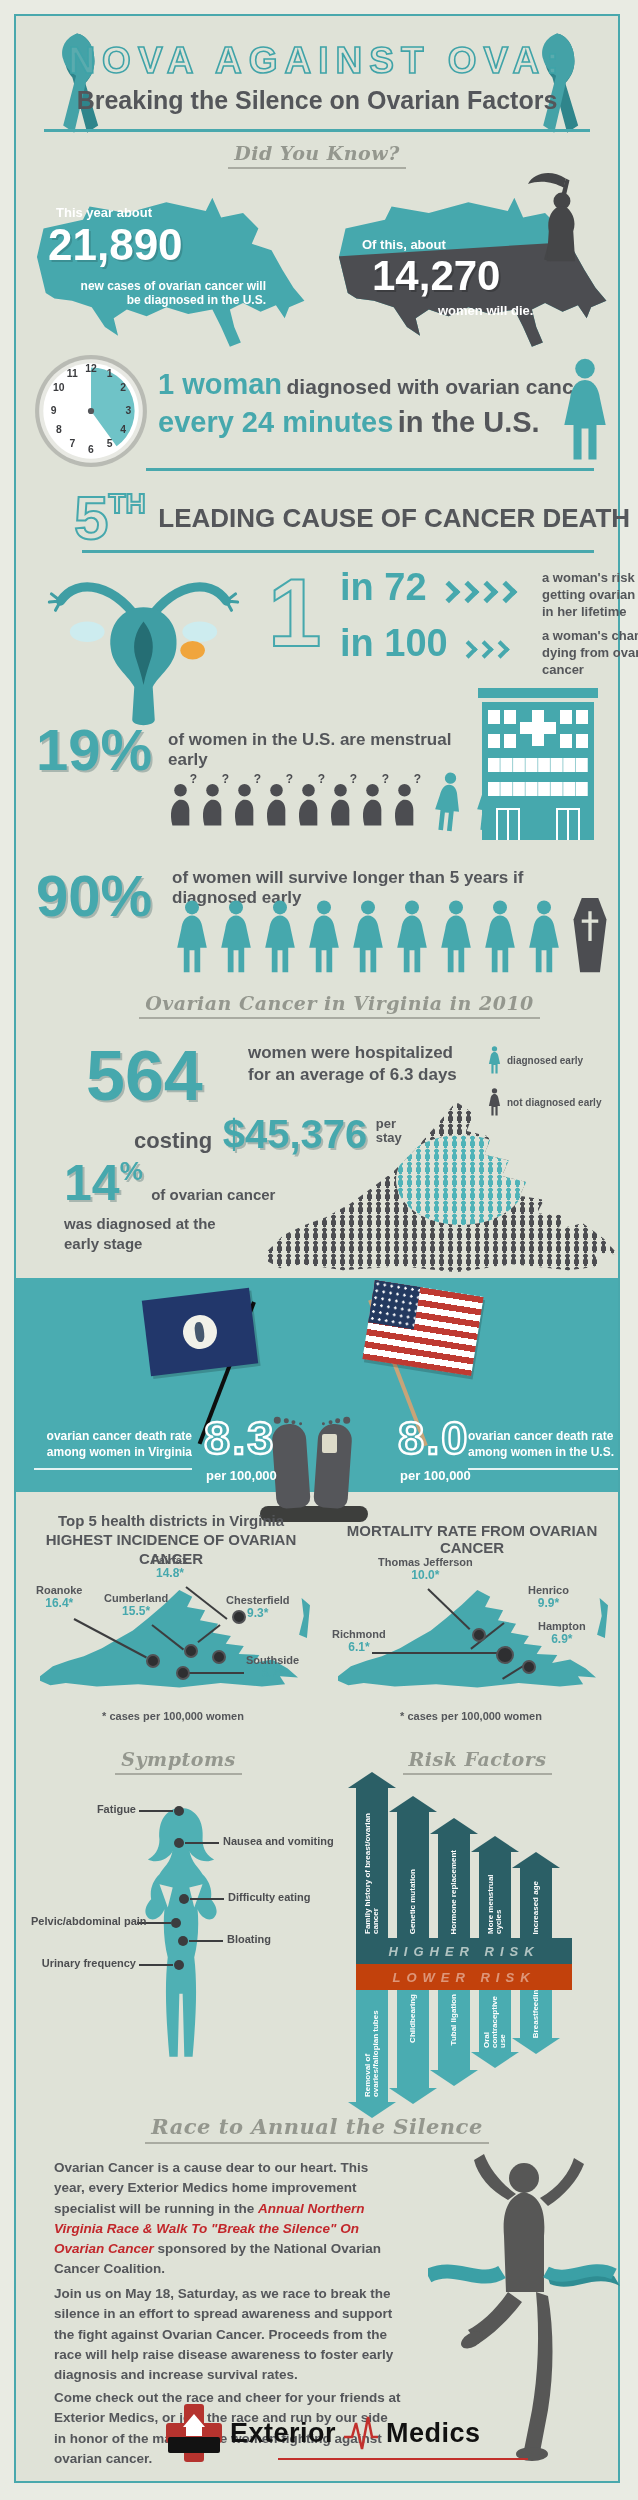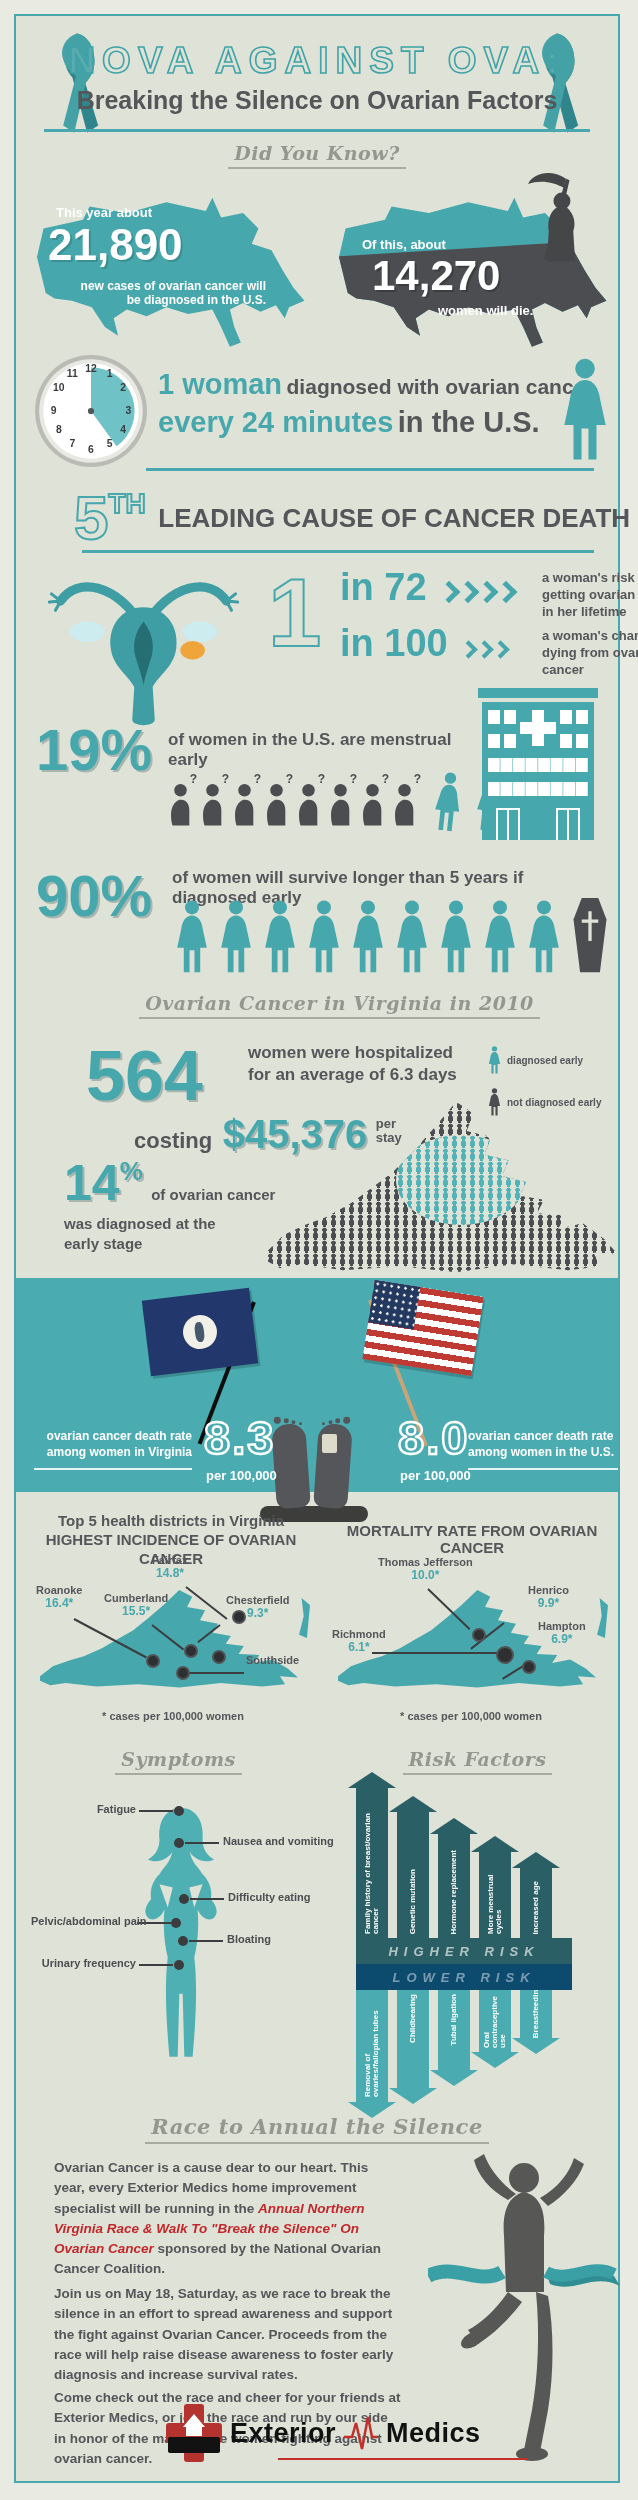--- a/index.html
+++ b/index.html
@@ -133,21 +133,21 @@
   .dnarr { background:#4aacb1; align-items:flex-start; }
   .dnarr:after { content:""; position:absolute; bottom:-16px; left:-8px;
      border-left:24px solid transparent; border-right:24px solid transparent; border-top:16px solid #4aacb1; }
   .uparr span, .dnarr span { writing-mode:vertical-rl; transform:rotate(180deg); color:#fff; font-size:8px;
      font-weight:bold; line-height:1; padding:4px 0; max-height:92%; overflow:hidden; }
   .u0{height:150px;} .u1{height:126px;} .u2{height:104px;} .u3{height:86px;} .u4{height:70px;}
   .d0{height:112px;} .d1{height:98px;} .d2{height:80px;} .d3{height:62px;} .d4{height:48px;}
   .riskband { height:26px; display:flex; align-items:center; justify-content:center;
               font-size:13px; font-weight:bold; letter-spacing:6px;font-style:italic; }
   .riskband.hi { background:#2b5f66; color:rgba(223,230,226,.75); }
-  .riskband.lo { background:#0c4a6e; color:rgba(255,255,255,.45); }
+  .riskband.lo { background:#c2410c; color:rgba(255,255,255,.45); }
 
   
   .race-p { position:absolute; left:38px; width:348px; font-size:13.5px; font-weight:bold; color:#54565a; line-height:1.5; }
   .race-em { color:#c2272b; font-style:italic; }
   .logo { position:absolute; left:150px; top:2388px; display:flex; align-items:center; gap:8px; }
   .logo-icon { position:relative; width:56px; height:58px; }
   .logo-icon .cv { position:absolute; left:18px; top:0; width:20px; height:58px; background:#b5332e; border-radius:3px; }
   .logo-icon .ch { position:absolute; left:0; top:19px; width:56px; height:20px; background:#b5332e; border-radius:3px; }
   .logo-icon .house { position:absolute; left:17px; top:10px; width:0; height:0;
       border-left:11px solid transparent; border-right:11px solid transparent; border-bottom:13px solid #fff; }

